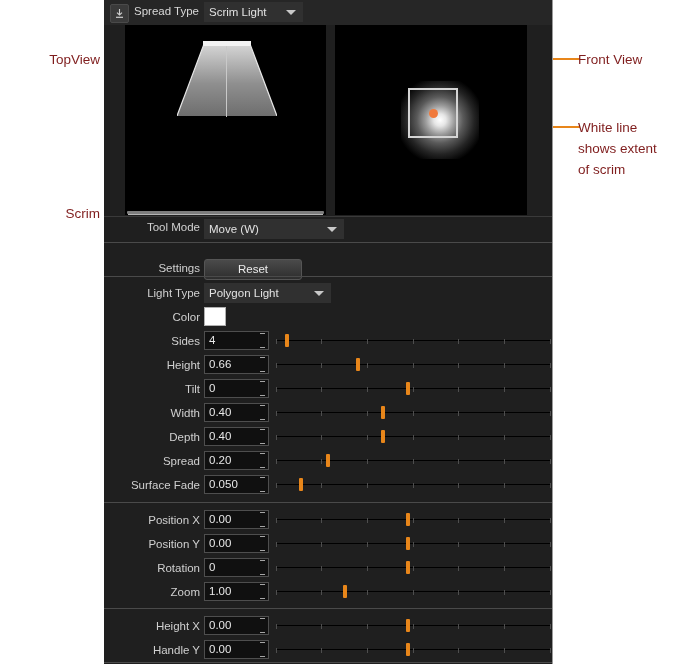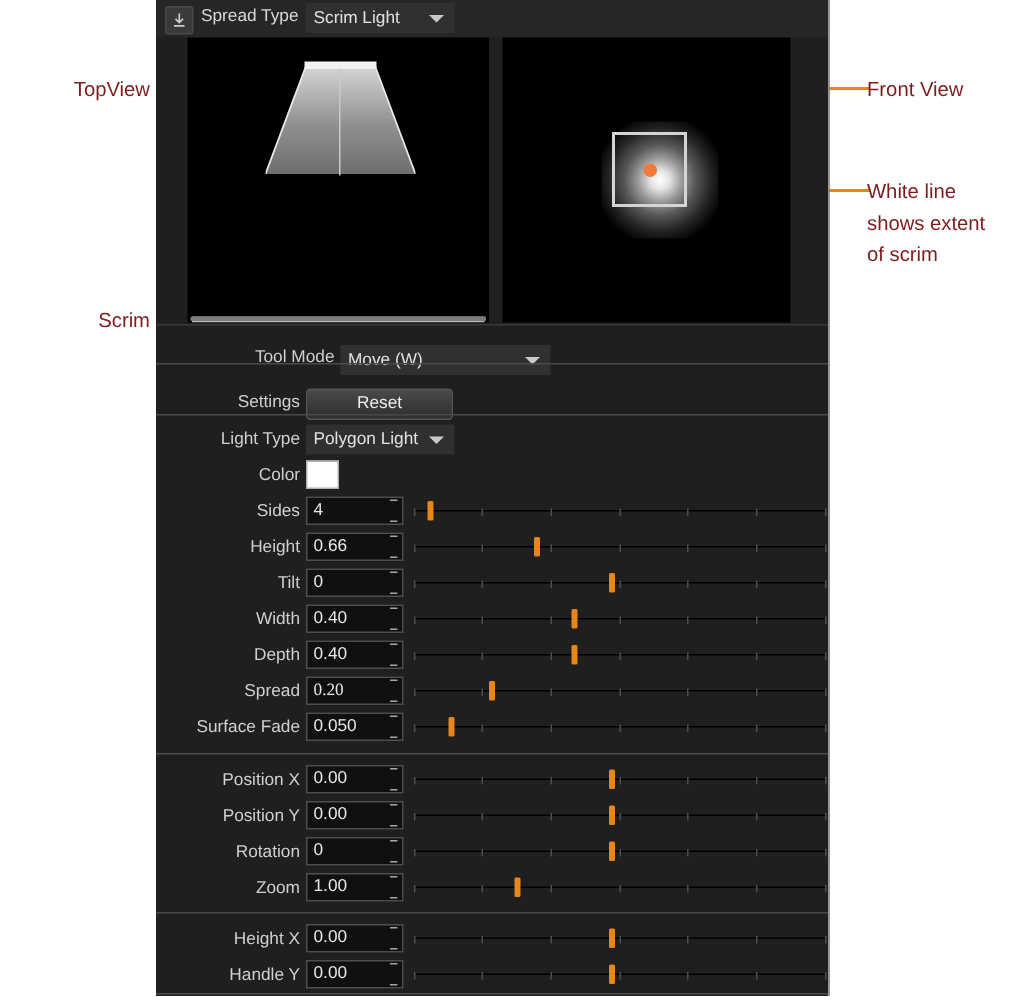--- a/index.html
+++ b/index.html
@@ -344,38 +344,38 @@
 
     <div class="viewport" id="frontview-vp">
       <div class="glow"></div>
       <div class="scrim-box"></div>
       <div class="light-dot"></div>
     </div>
 
     <div class="scrollbar-h" style="left:23px; top:211px; width:197px; height:3px;"></div>
 
     <div class="hsep" style="top:216px;"></div>
-    <div class="row" style="top:228px;margin-left:23px;">
+    <div class="row" style="top:217px;">
       <div class="row-label">Tool Mode</div>
       <div class="combo" style="left:100px; top:2px; width:140px;">
         <span>Move (W)</span>
         <span class="combo-arrow"></span>
       </div>
     </div>
 
     <div class="hsep-light" style="top:242px;"></div>
     <div class="row" style="top:248px;margin-top:10px;">
       <div class="row-label">Settings</div>
       <div class="btn" style="left:100px; top:1px; width:98px; height:21px; line-height:19px;">Reset</div>
     </div>
     <div class="hsep-light" style="top:276px;"></div>
 
     <div class="row" style="top:283px;">
       <div class="row-label">Light Type</div>
-      <div class="combo" style="left:100px; top:0px; width:99px;">
+      <div class="combo" style="left:100px; top:0px; width:127px;">
         <span>Polygon Light</span>
         <span class="combo-arrow"></span>
       </div>
     </div>
 
     <div class="row" style="top:307px;">
       <div class="row-label">Color</div>
       <div class="color-swatch" style="top:0px;"></div>
     </div>
 
@@ -465,21 +465,21 @@
             <div class="slider-tick" style="left: 33.3%;"></div>
             <div class="slider-tick" style="left: 50%;"></div>
             <div class="slider-tick" style="left: 66.6%;"></div>
             <div class="slider-tick" style="left: 83.3%;"></div>
             <div class="slider-tick" style="left: 100%;"></div>
             <div class="slider-handle" style="left: 39%;"></div>
           </div>
         </div>
         <div class="row" style="top: 451px;">
           <div class="row-label">Spread</div>
-          <div class="numfield" style="top: 0px; font-family: Liberation Serif, serif;"><span>0.20</span><div class="spinner">
+          <div class="numfield" style="top: 0px;"><span>0.20</span><div class="spinner">
               <span></span>
               <span></span>
             </div></div>
           <div class="slider" style="top: 0px;">
             <div class="slider-track"></div>
             <div class="slider-tick" style="left: 0%;"></div>
             <div class="slider-tick" style="left: 16.6%;"></div>
             <div class="slider-tick" style="left: 33.3%;"></div>
             <div class="slider-tick" style="left: 50%;"></div>
             <div class="slider-tick" style="left: 66.6%;"></div>

